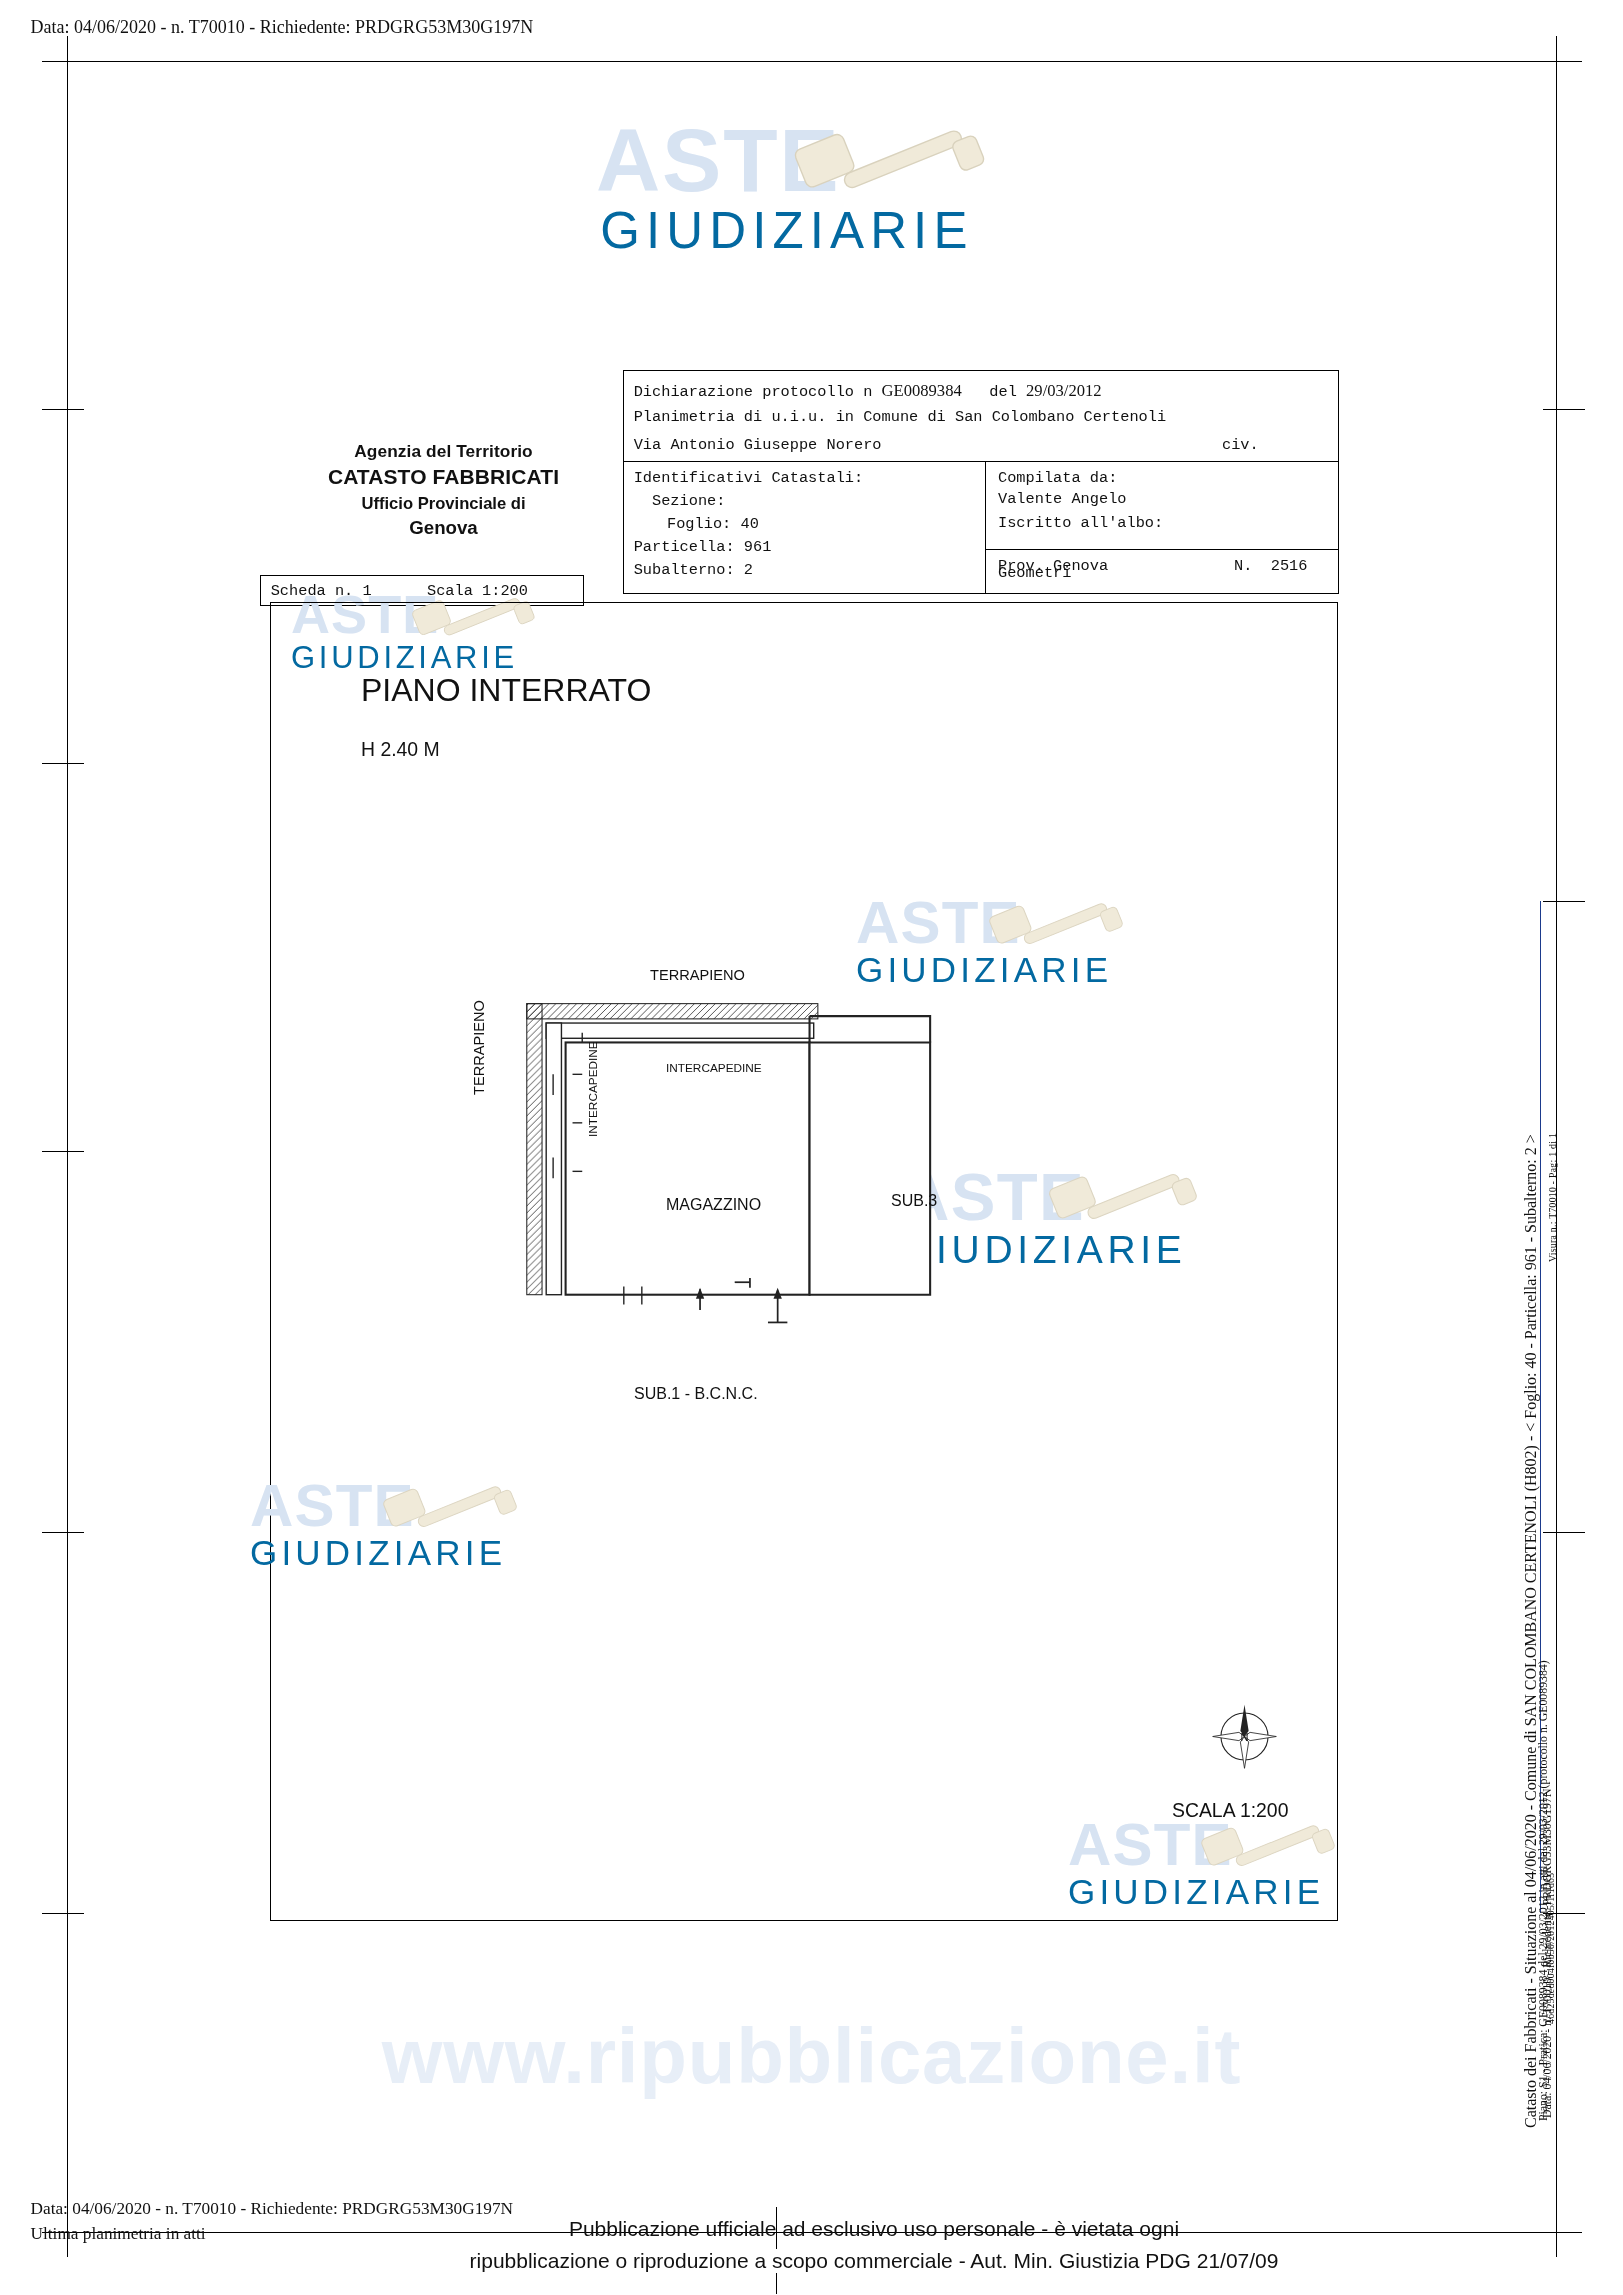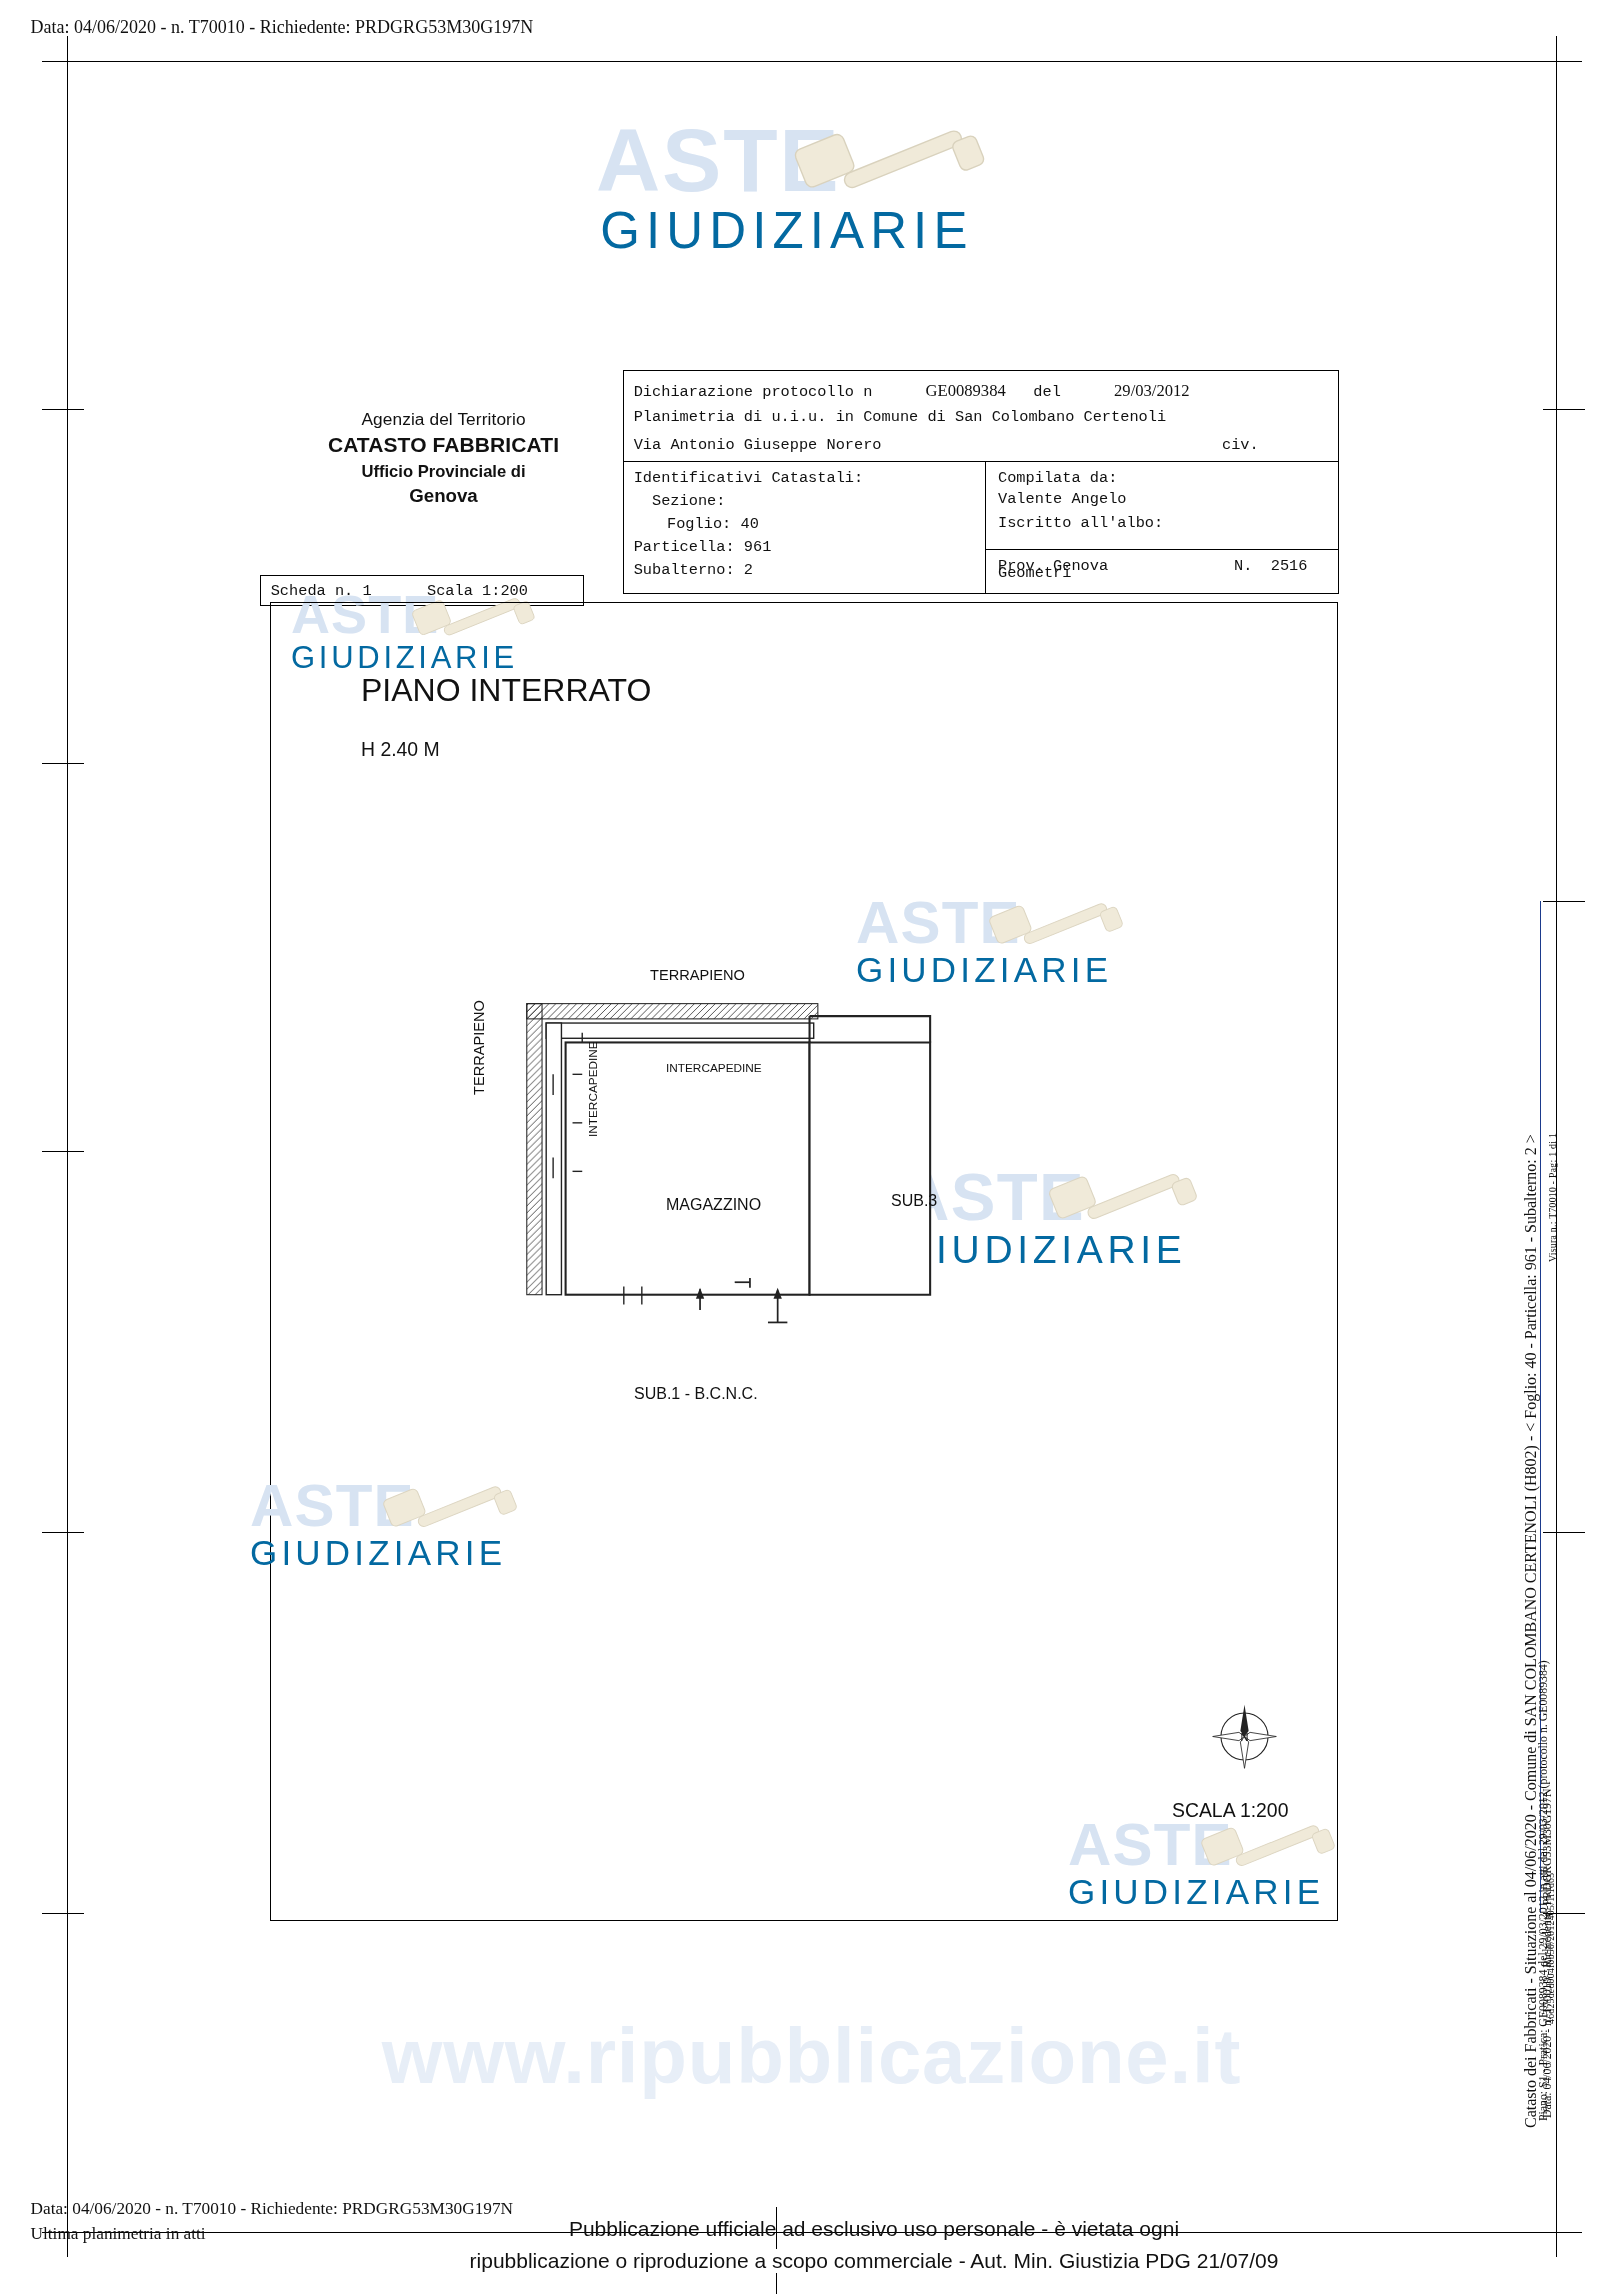--- a/index.html
+++ b/index.html
@@ -84,35 +84,35 @@
     white-space:nowrap;
   }
 
   
   .agency {
     position:absolute; left:298px; top:409px; width:291px;
     text-align:center;
     font-family:"Liberation Sans", sans-serif;
     color:#111;
   }
-  .agency .l1 { font-size:17.3px; font-weight:normal; letter-spacing:0.1px;}
+  .agency .l1 { font-size:17.3px; font-weight:bold; letter-spacing:0.1px;margin-top:32px;}
   .agency .l2 { font-size:21px; font-weight:bold; margin-top:3px; letter-spacing:0.1px;}
   .agency .l3 { font-size:16.6px; font-weight:bold; margin-top:4.9px;}
   .agency .l4 { font-size:18.7px; font-weight:bold; margin-top:3.5px;}
 
   
   .decl-box {
     position:absolute; left:623px; top:370px;
     width:714px; height:222px;
     border:1.4px solid #000;
     font-family:"Liberation Mono", monospace;
     font-size:15.3px; color:#111;
   }
   .decl-row1 { position:absolute; left:9.7px; top:9.7px; }
-  .decl-row1 .val { font-family:"Liberation Serif", serif; font-size:16.6px;margin-left:44px; }
+  .decl-row1 .val { font-family:"Liberation Serif", serif; font-size:16.6px; }
   .decl-line2 { position:absolute; left:9.7px; top:37px; }
   .decl-line3 { position:absolute; left:9.7px; top:65px; }
   .decl-civ   { position:absolute; left:598px; top:65px; }
   .decl-hr    { position:absolute; left:0; top:90px; width:100%; height:1.4px; background:#000; }
   .decl-vr    { position:absolute; left:361px; top:90px; width:1.4px; height:132px; background:#000; }
   .decl-hr2   { position:absolute; left:361px; top:178px; width:354px; height:1.4px; background:#000; }
 
   .ic-title { position:absolute; left:9.7px; top:98px; }
   .ic-sez   { position:absolute; left:28px; top:121px; }
   .ic-fog   { position:absolute; left:43px; top:144px; }

